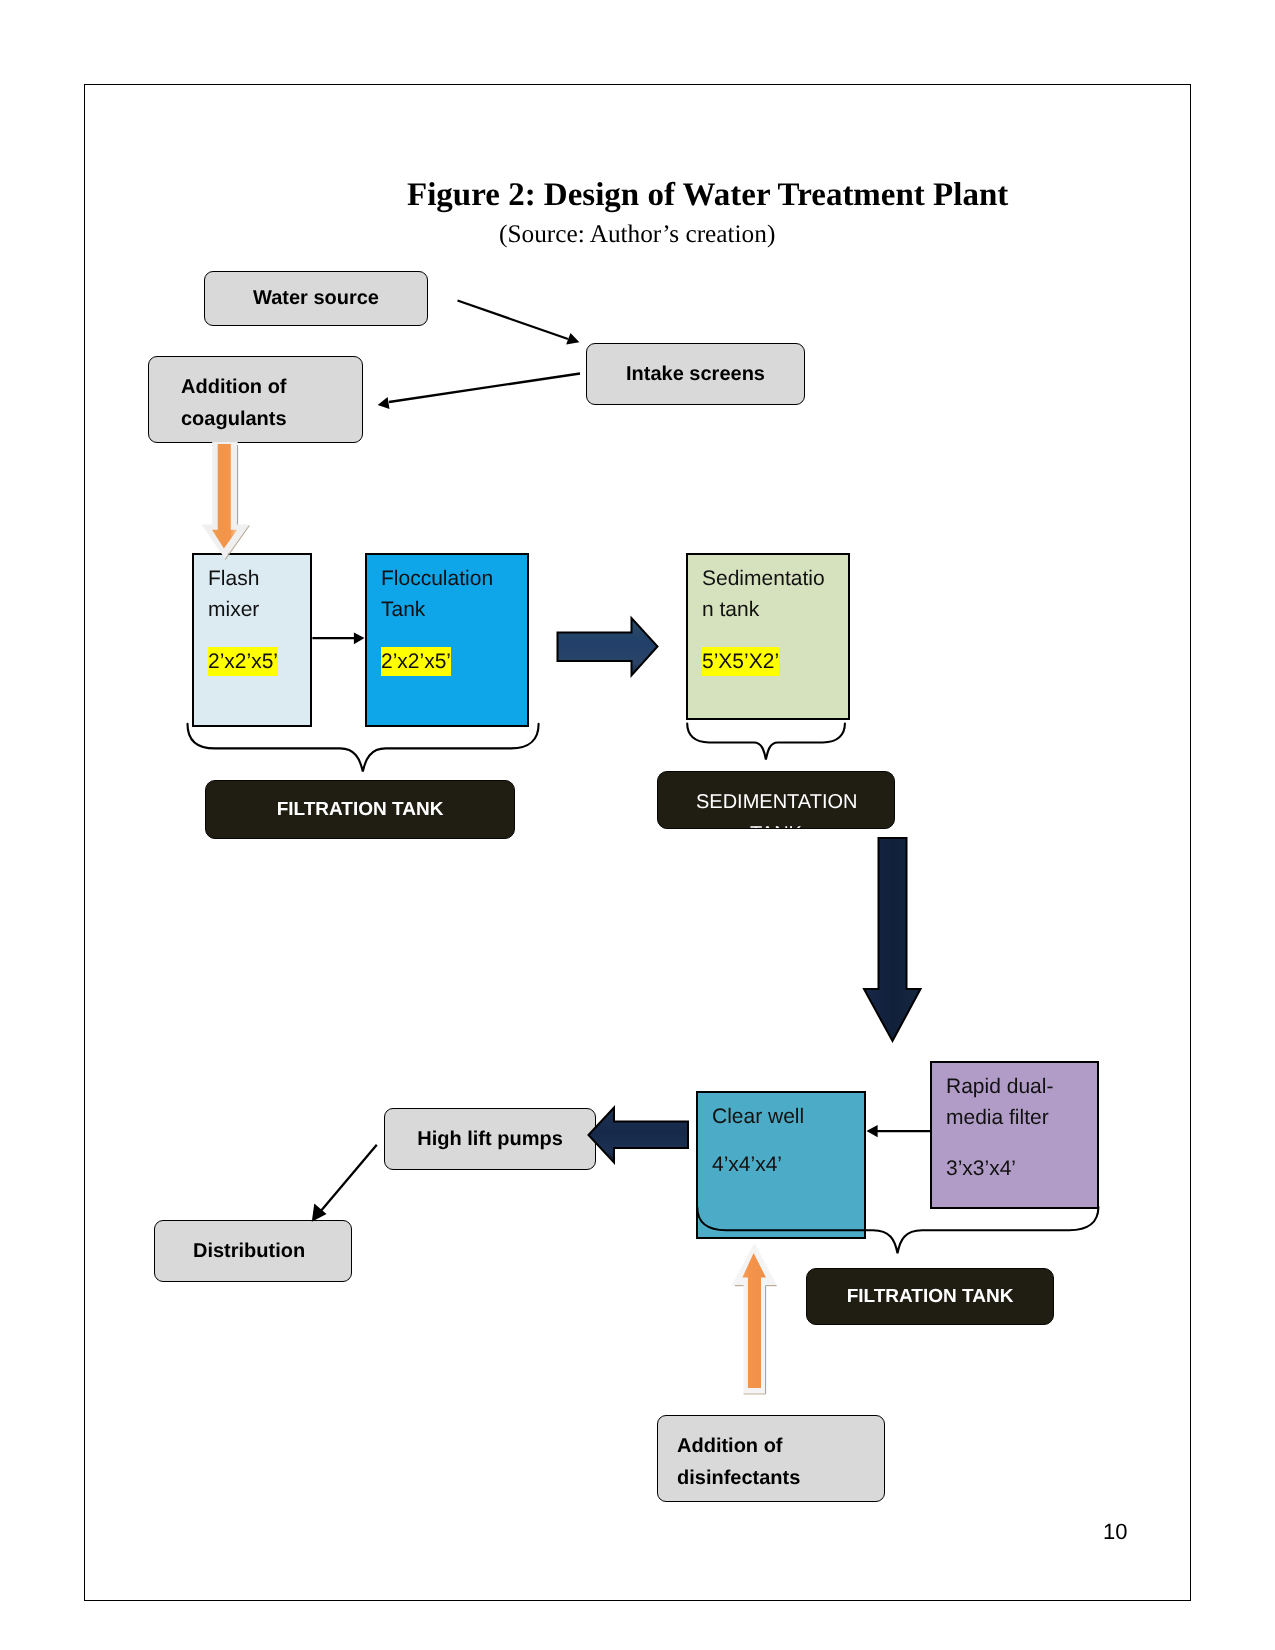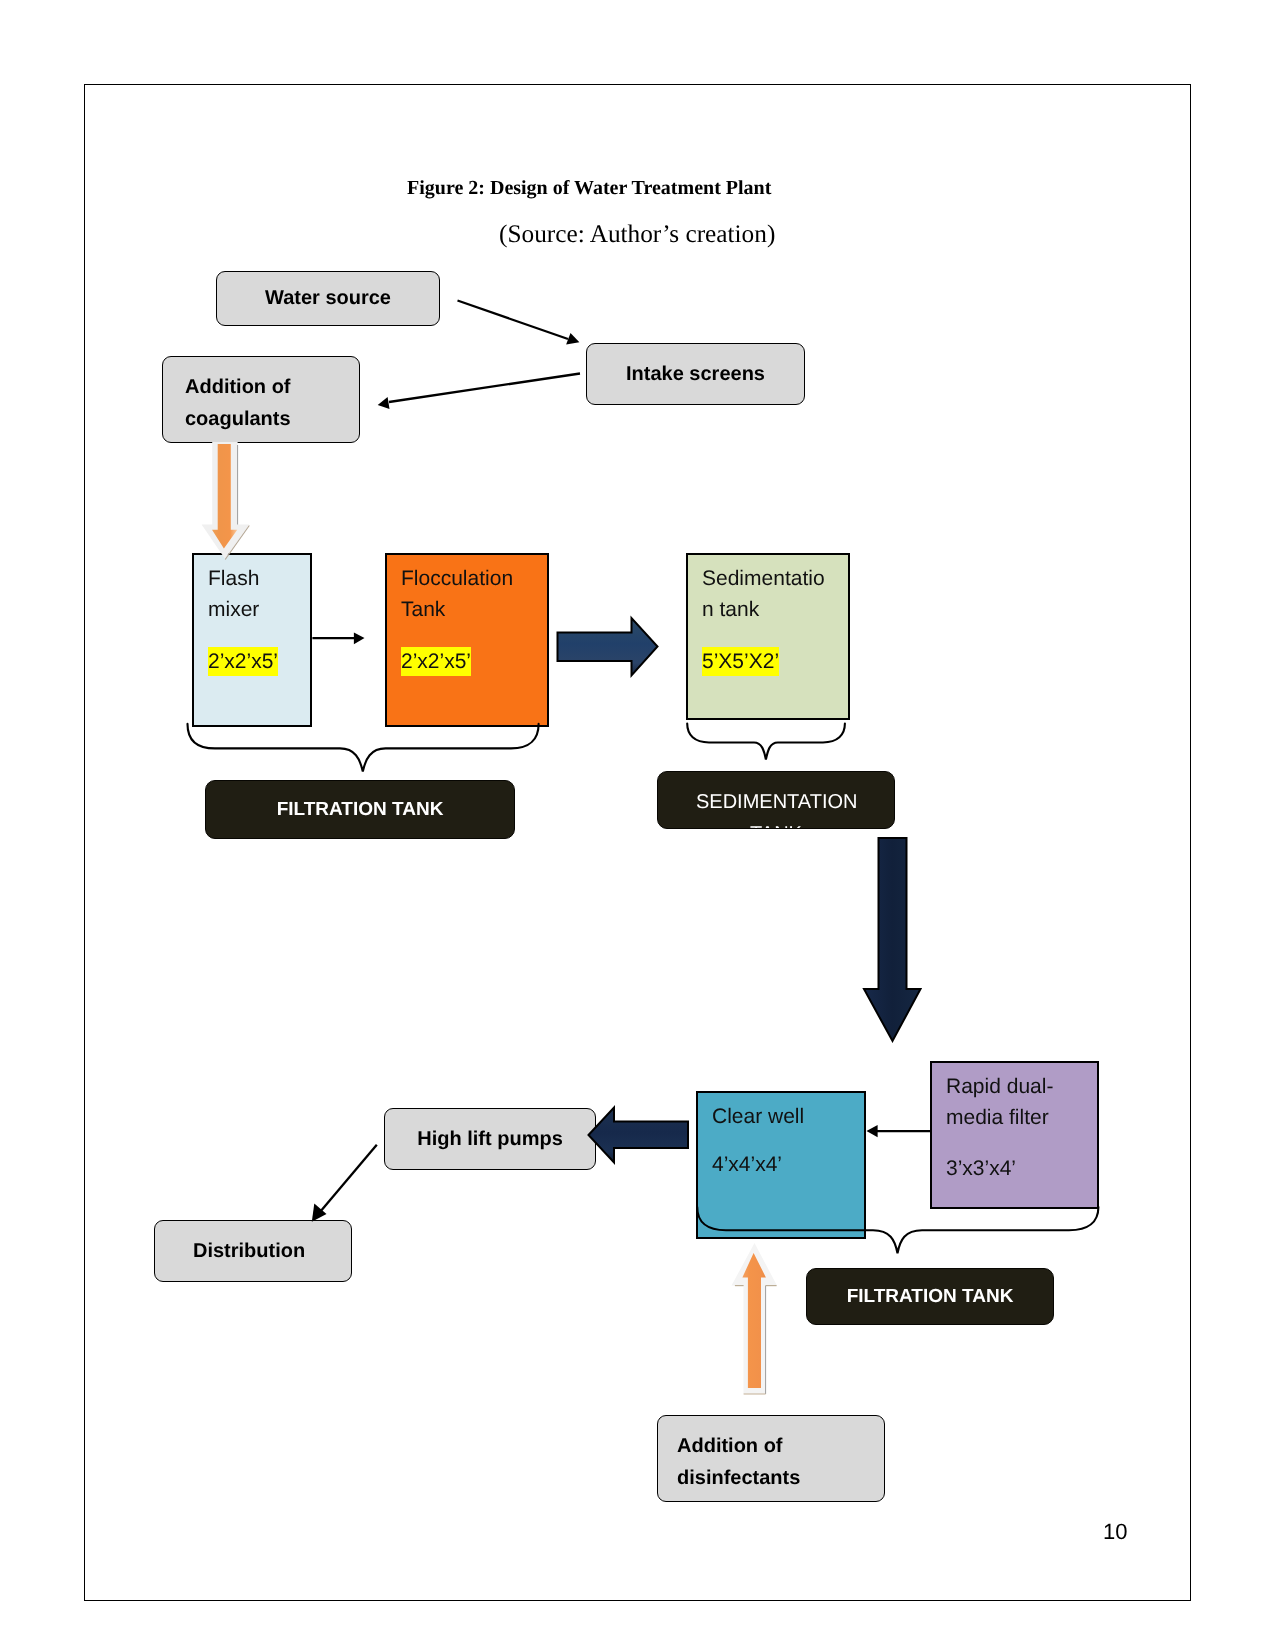--- a/index.html
+++ b/index.html
@@ -1,20 +1,20 @@
 <!DOCTYPE html>
 <html><head>
 <meta charset="utf-8">
 <style>
   html,body{margin:0;padding:0;-webkit-font-smoothing:antialiased;}
   *{-webkit-font-smoothing:antialiased;text-rendering:geometricPrecision;}
   body{width:1275px;height:1650px;background:#ffffff;font-family:"Liberation Sans",sans-serif;overflow:hidden;}
   #page{position:absolute;left:0;top:0;width:1275px;height:1650px;}
   #border{position:absolute;left:84px;top:84px;width:1107px;height:1517px;border:1.6px solid #000;box-sizing:border-box;}
-  .fig-title{position:absolute;font-family:"Liberation Serif",serif;font-weight:bold;font-size:20px;color:#000;white-space:nowrap;}
+  .fig-title{position:absolute;font-family:"Liberation Serif",serif;font-weight:bold;font-size:33px;color:#000;white-space:nowrap;}
   .fig-src{position:absolute;font-family:"Liberation Serif",serif;font-size:25.3px;color:#000;white-space:nowrap;}
   .gbox{position:absolute;background:#d9d9d9;border:1.9px solid #000;border-radius:9px;box-sizing:border-box;
         font-weight:bold;font-size:20px;color:#000;display:flex;align-items:center;}
   .bbox{position:absolute;background:#201e13;border:1px solid #070602;border-radius:10px;box-sizing:border-box;color:#fff;
         font-weight:bold;font-size:19px;display:flex;align-items:center;justify-content:center;}
   .tank{position:absolute;border:2px solid #000;box-sizing:border-box;font-size:21px;color:#111;}
   .tank .tank-name{position:absolute;left:14px;top:8px;right:4px;line-height:31px;}
   .tank .tank-dim{position:absolute;left:14px;top:92px;line-height:29px;}
   .tank .tank-dim:not(.nohl){background:#ffff00;}
   .gbox.twoline{line-height:31.4px;padding-top:8px;}
@@ -25,44 +25,44 @@
 </style>
 </head>
 <body>
 
 <div id="page">
   <div id="border"></div>
   <div class="fig-title" style="left:407px;top:177px;">Figure 2: Design of Water Treatment Plant</div>
   <div class="fig-src" style="left:499px;top:220px;">(Source: Author’s creation)</div>
   <div class="pagenum" style="left:1103px;top:1519px;">10</div>
 
-  <div class="gbox" style="left:216px;top:271px;width:224px;height:55px;justify-content:center;">
+  <div class="gbox" style="left:204px;top:271px;width:224px;height:55px;justify-content:center;">
     <span>Water source</span>
   </div>
   <div class="gbox" style="left:586px;top:343px;width:219px;height:62px;justify-content:center;">
     <span>Intake screens</span>
   </div>
-  <div class="gbox twoline" style="left:162px;top:356px;width:198px;height:87px;padding-left:22px;">
+  <div class="gbox twoline" style="left:148px;top:356px;width:215px;height:87px;padding-left:32px;">
     <span>Addition of coagulants</span>
   </div>
   <div class="gbox" style="left:384px;top:1108px;width:212px;height:62px;justify-content:center;">
     <span>High lift pumps</span>
   </div>
   <div class="gbox" style="left:154px;top:1220px;width:198px;height:62px;padding-left:38px;">
     <span>Distribution</span>
   </div>
   <div class="gbox twoline" style="left:657px;top:1415px;width:228px;height:87px;padding-left:19px;">
     <span>Addition of disinfectants</span>
   </div>
 
   <div class="tank" style="left:192px;top:553px;width:120px;height:174px;background:#dbebf1;">
     <div class="tank-name">Flash mixer</div>
     <div class="tank-dim">2’x2’x5’</div>
   </div>
-  <div class="tank" style="left: 385px; top: 553px; width: 164px; height: 174px; background: #f97316; padding-left: 12px;">
+  <div class="tank" style="left: 365px; top: 553px; width: 164px; height: 174px; background: #0ea5e9; padding-left: 12px;">
     <div class="tank-name">Flocculation Tank</div>
     <div class="tank-dim">2’x2’x5’</div>
   </div>
   <div class="tank" style="left: 686px; top: 553px; width: 164px; height: 167px; background: rgb(214, 225, 189);">
     <div class="tank-name" style="word-break:break-all;right:auto;width:126px;">Sedimentation tank</div>
     <div class="tank-dim">5’X5’X2’</div>
   </div>
   <div class="tank" style="left: 696px; top: 1061px; width: 170px; height: 148px; background: rgb(76, 171, 198); margin-top: 30px;">
     <div class="tank-name">Clear well</div>
     <div class="tank-dim nohl" style="top:57px;">4’x4’x4’</div>

